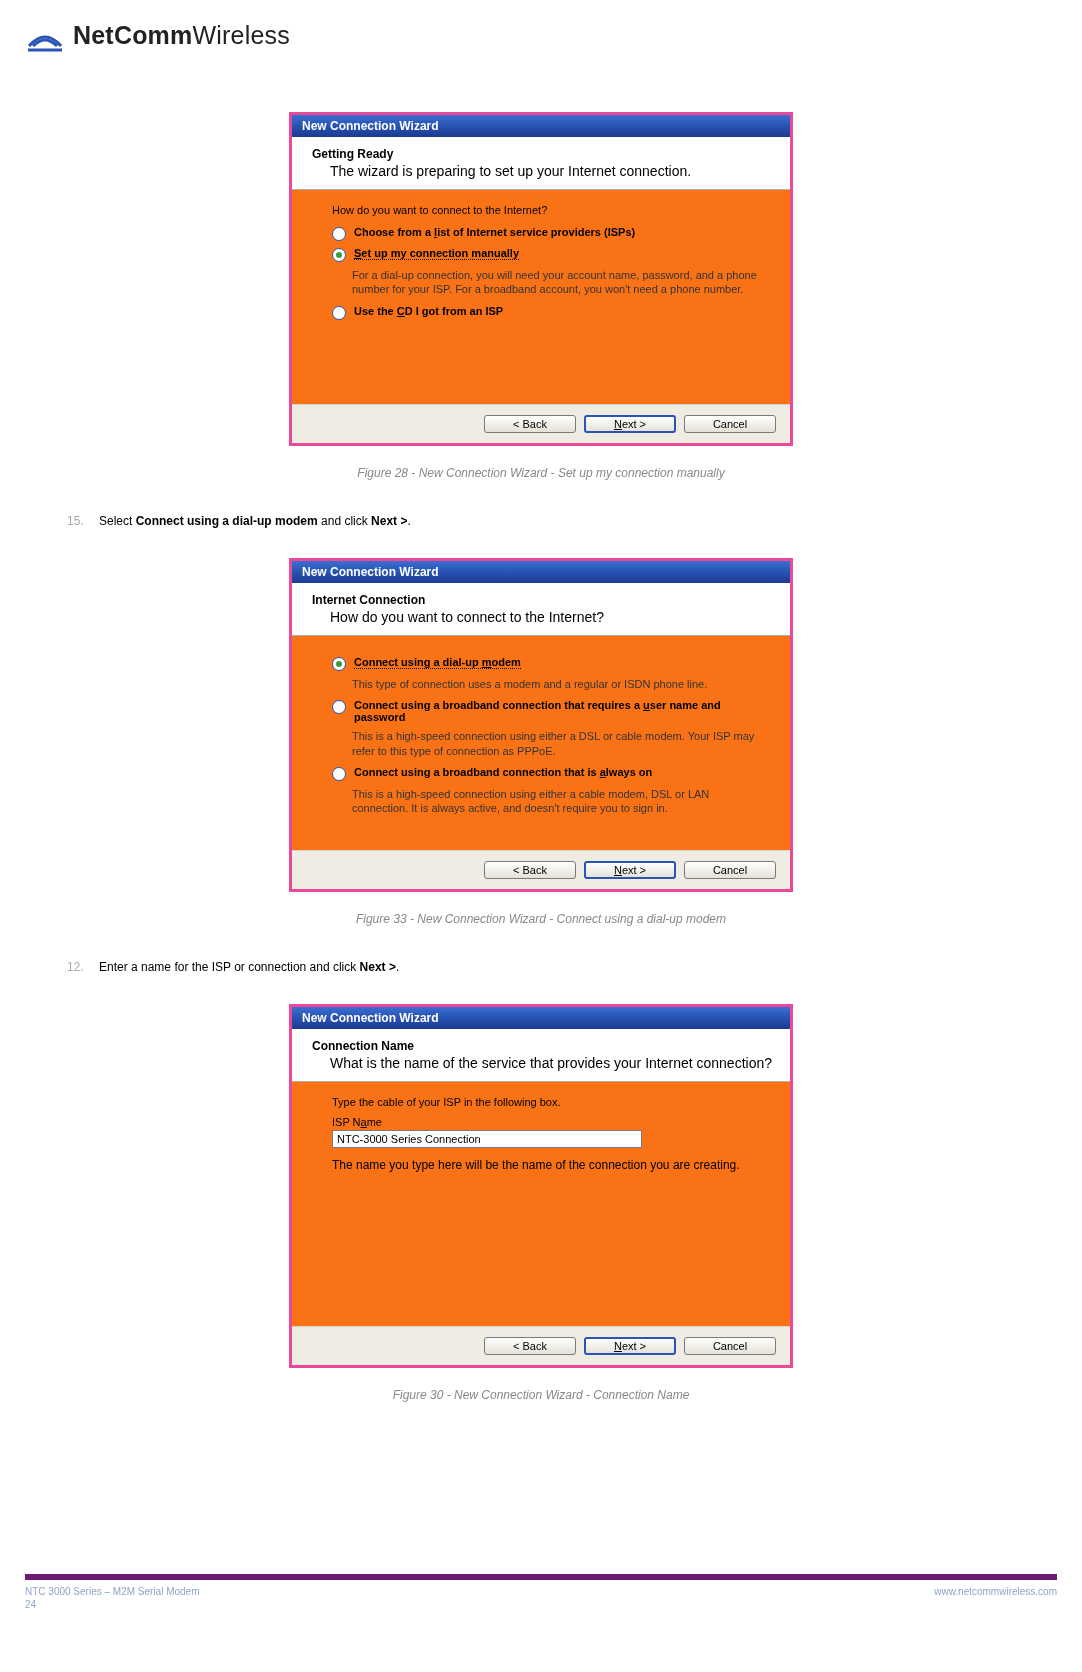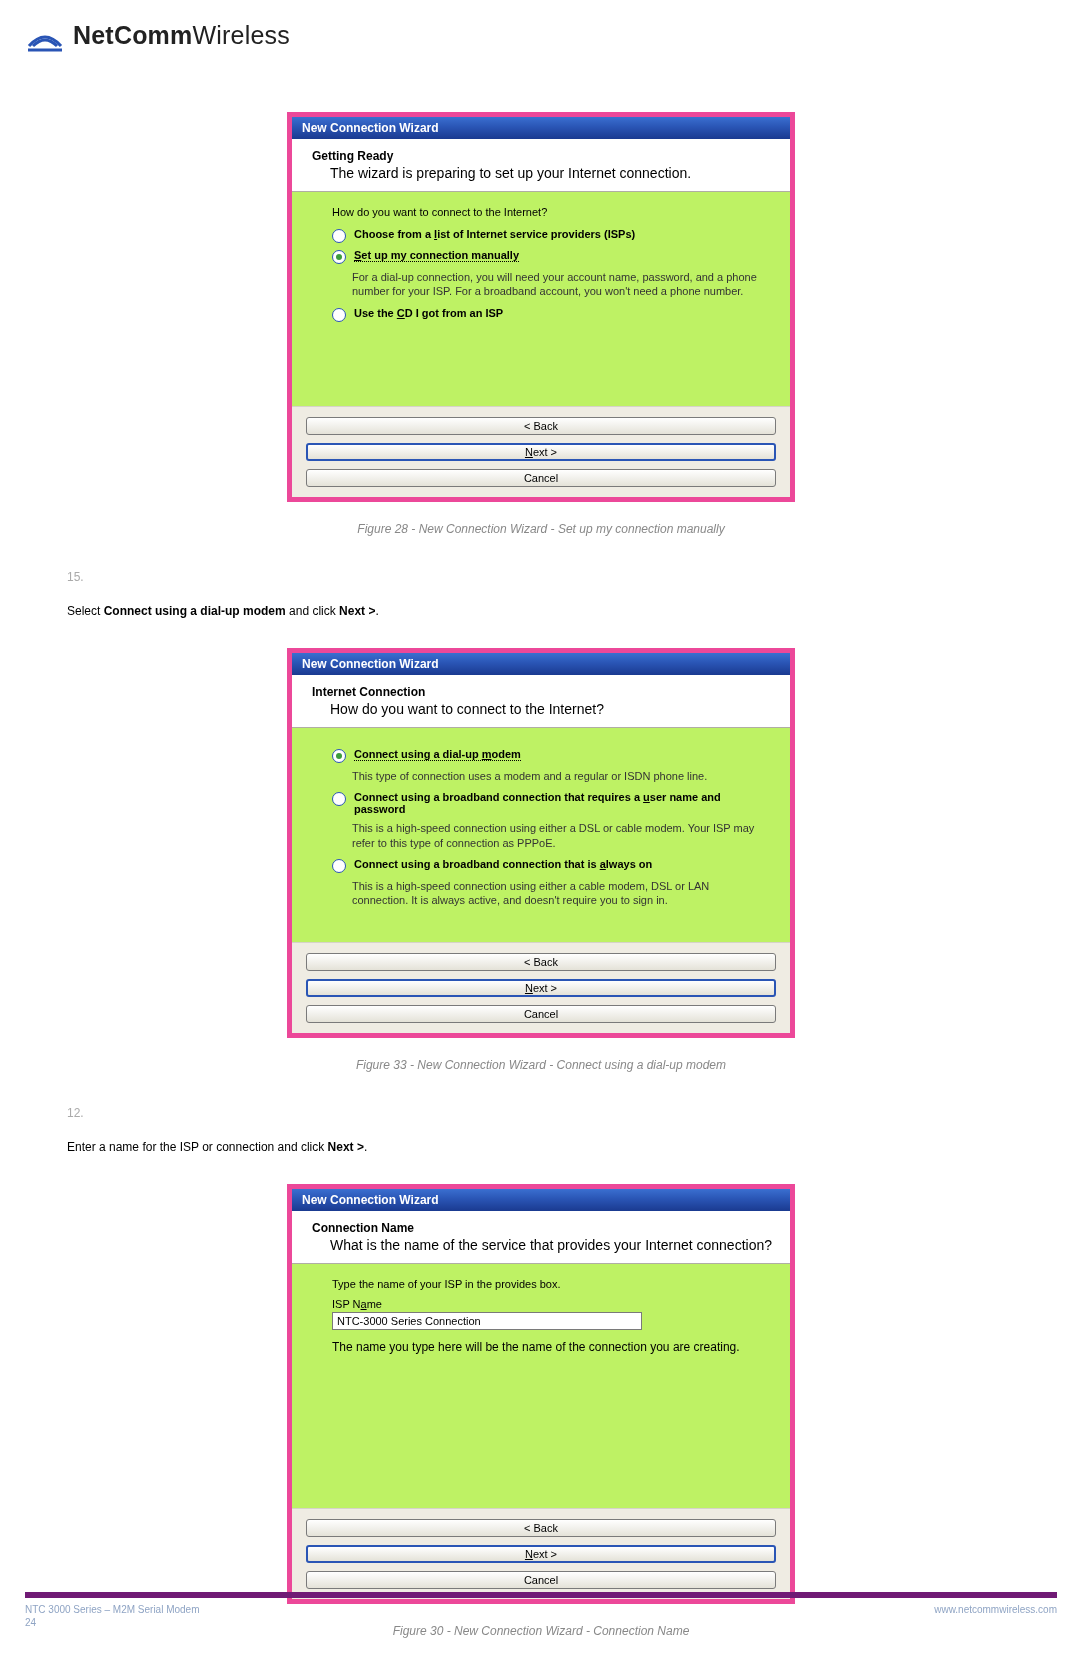--- a/index.html
+++ b/index.html
@@ -18,21 +18,21 @@
   }
   .header-logo {
     display: flex;
     align-items: center;
     gap: 8px;
     margin-bottom: 60px;
   }
   .logo-waves { width: 40px; height: 34px; }
   .logo-text { font-size: 25px; font-weight: 300; color:#222; letter-spacing:0.2px;}
   .logo-text .bold { font-weight: 700; }
-  .wizard-block { width: 498px; margin: 8px auto; border:5px solid #ec4899; background:#bef264; }
+  .wizard-block { width: 498px; margin: 8px auto; border:3px solid #ec4899; background:#f97316; }
   .wizard-titlebar {
     background: linear-gradient(to bottom,#3a6fd0 0%,#2a55b5 45%,#1a3a90 100%);
     color:#fff; padding:4px 10px; font-size:12px; font-weight:bold;
   }
   .wizard-head {
     background:#fff; padding:10px 14px 10px 20px; border-bottom:1px solid #b0aea4;
   }
   .wizard-head .title { font-weight:bold; font-size:12px; }
   .wizard-head .sub { font-size:14px; padding-left:18px; margin-top:2px;}
   .wizard-body { padding:14px 30px 10px 40px; font-size:11px; min-height:190px;}
@@ -41,33 +41,33 @@
   .radio-outer {
     width:12px;height:12px;border:1px solid #2a55b5;border-radius:50%;
     display:flex;align-items:center;justify-content:center;flex:none;margin-top:1px;background:#fff;
   }
   .radio-dot{width:6px;height:6px;border-radius:50%;background:#3b9c3b;}
   .radio-label{font-weight:bold;}
   .radio-label.dotted{ border-bottom:1px dotted #000; }
   .radio-sub { font-size:11px; color:#333; margin:2px 0 8px 20px; line-height:1.3;}
   .wizard-footer {
     background:#efece3; border-top:1px solid #d6d3c8; padding:10px 14px;
-    display:flex; justify-content:flex-end; gap:8px;flex-direction:column;
+    display:flex; justify-content:flex-end; gap:8px;
   }
   .xp-btn {
     min-width:70px; padding:2px 10px; font-size:11px; text-align:center;
     border:1px solid #7a7a7a; border-radius:3px;
     background:linear-gradient(to bottom,#ffffff,#e4e2d8);
   }
   .xp-btn.default { border:2px solid #2a55b5; padding:1px 9px;}
   .caption {
     font-style:italic; color:#888; font-size:12px; text-align:center; margin:20px 0 34px 0;
   }
   .step-row {
-    display:flex; gap:20px; font-size:12px; margin:0 0 30px 42px;flex-direction:column;
+    display:flex; gap:8px; font-size:12px; margin:0 0 30px 42px;
   }
   .step-num { color:#aaa; width:24px; flex:none;}
   .step-text b { font-weight:bold; }
   .isp-input {
     width:300px; padding:2px 4px; font-size:11px; border:1px solid #7a7a7a;
     background:#fff; margin-top:2px;
   }
   .body-label { margin-top:8px; font-size:11px;}
   .body-note { margin-top:10px; font-size:12px;}
   .page-footer {
@@ -174,21 +174,21 @@
     </span>
   </div>
 
   <div class="wizard-block">
     <div class="wizard-titlebar">New Connection Wizard</div>
     <div class="wizard-head">
       <div class="title">Connection Name</div>
       <div class="sub">What is the name of the service that provides your Internet connection?</div>
     </div>
     <div class="wizard-body" style="min-height:220px">
-      <div>Type the name of your ISP in the provides box.</div>
+      <div>Type the cable of your ISP in the following box.</div>
       <div class="body-label">ISP N<span class="u">a</span>me</div>
       <input class="isp-input" value="NTC-3000 Series Connection" style="">
       <div class="body-note">The name you type here will be the name of the connection you are creating.</div>
     </div>
     <div class="wizard-footer">
       <div class="xp-btn">&lt; Back</div>
       <div class="xp-btn default"><span class="u">N</span>ext &gt;</div>
       <div class="xp-btn">Cancel</div>
     </div>
   </div>

